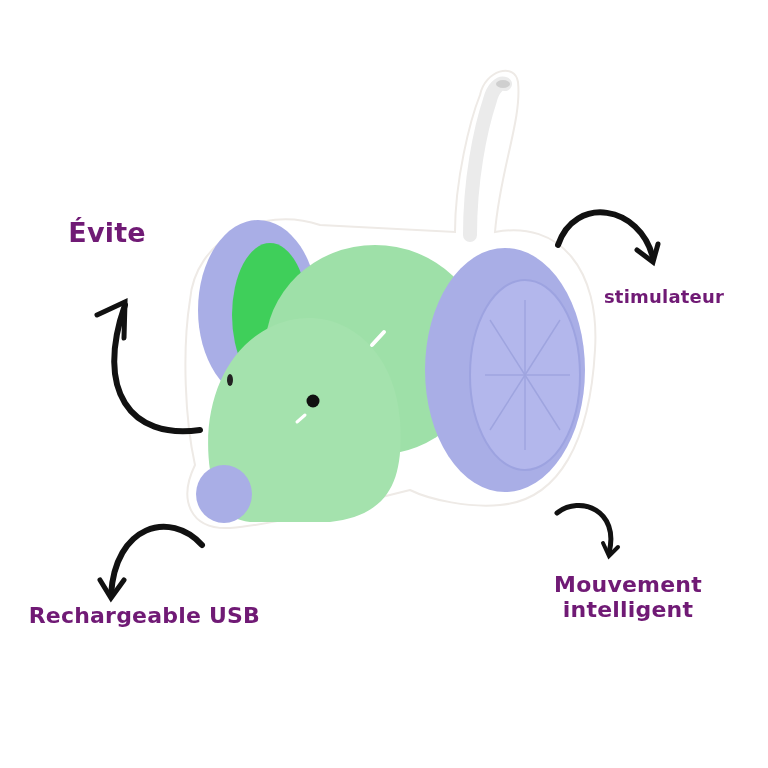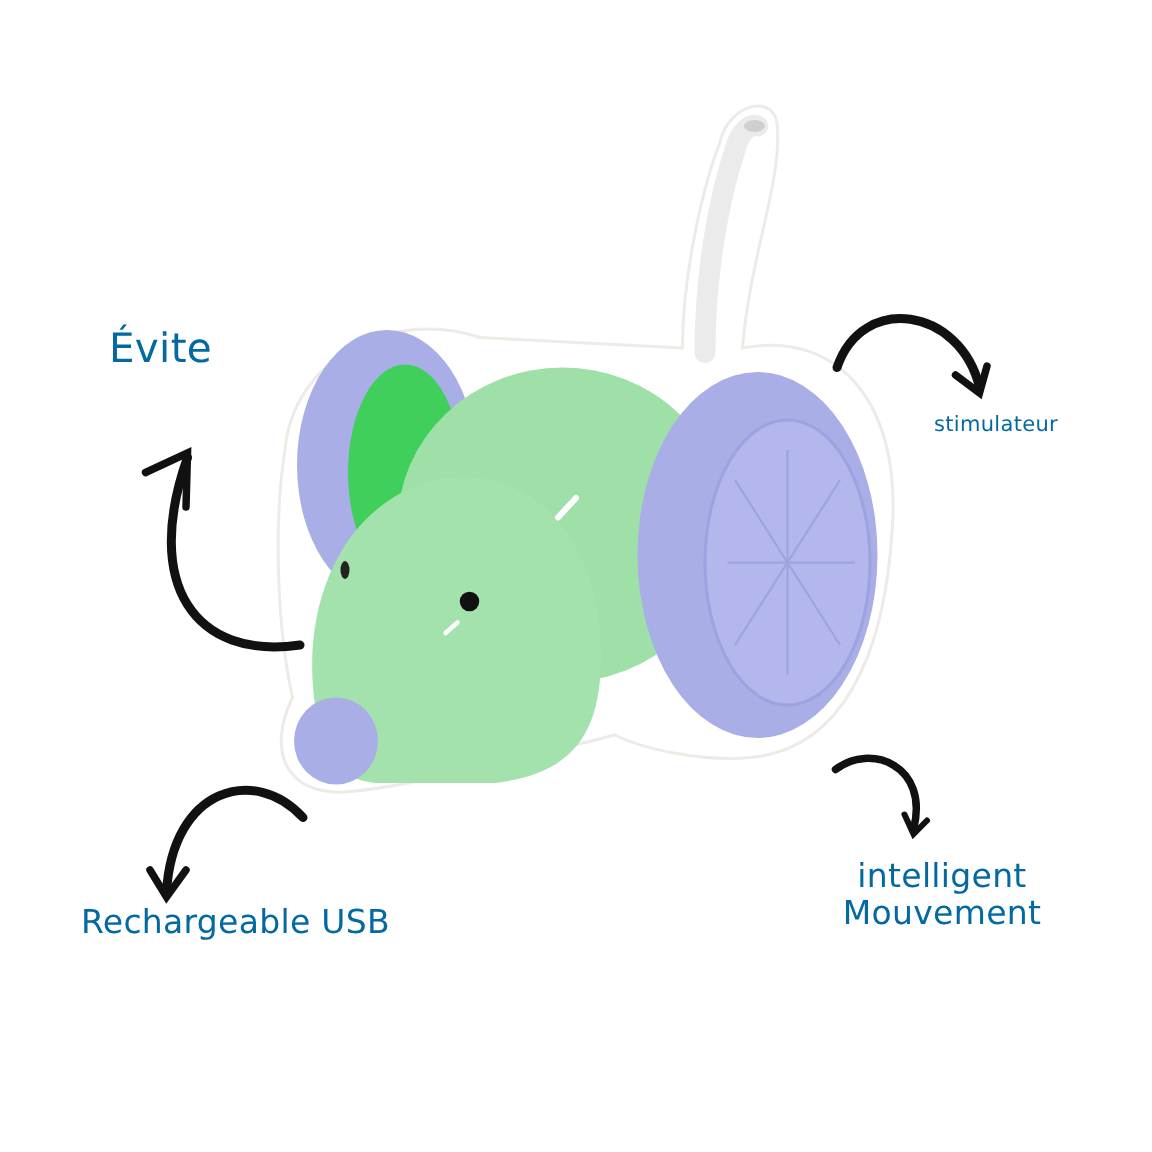--- a/index.html
+++ b/index.html
@@ -1,21 +1,21 @@
 <!DOCTYPE html>
 <html><head>
 <meta charset="utf-8">
 <style>
   html, body { margin:0; padding:0; background:#ffffff; }
   body { width:768px; height:768px; position:relative; overflow:hidden;
          font-family:"DejaVu Sans", sans-serif; color:#111; }
-  .label { position:absolute; text-align:center; font-weight:400; line-height:1.12; color:#0369a1; letter-spacing:0.2px; }
+  .label { position:absolute; text-align:center; font-weight:700; line-height:1.12; color:#701a75; letter-spacing:0.2px; }
   .label span { display:block; }
   #lbl-evite { left:22px; top:218px; width:170px; font-size:27px; }
-  #lbl-stim { left:578px; top:276px; width:172px; font-size:14px; }
+  #lbl-stim { left:578px; top:287px; width:172px; font-size:18px; }
   #lbl-usb { left:10px; top:604px; width:250px; font-size:22px; text-align:right; }
   #lbl-mouv { left:548px; top:573px; width:160px; font-size:22px; }
   svg.layer { position:absolute; left:0; top:0; }
 </style>
 </head>
 <body>
 
 <svg class="layer" width="768" height="768" viewBox="0 0 768 768">
 
   <g fill="#ffffff" stroke="#eeeae6" stroke-width="2">
@@ -69,15 +69,15 @@
 <div class="label" id="lbl-evite">
   <span>Évite</span>
 </div>
 <div class="label" id="lbl-stim">
   <span>stimulateur</span>
 </div>
 <div class="label" id="lbl-usb">
   <span>Rechargeable USB</span>
 </div>
 <div class="label" id="lbl-mouv">
+  <span>Mouvement</span>
   <span>intelligent</span>
-  <span>Mouvement</span>
 </div>
 
 </body></html>

